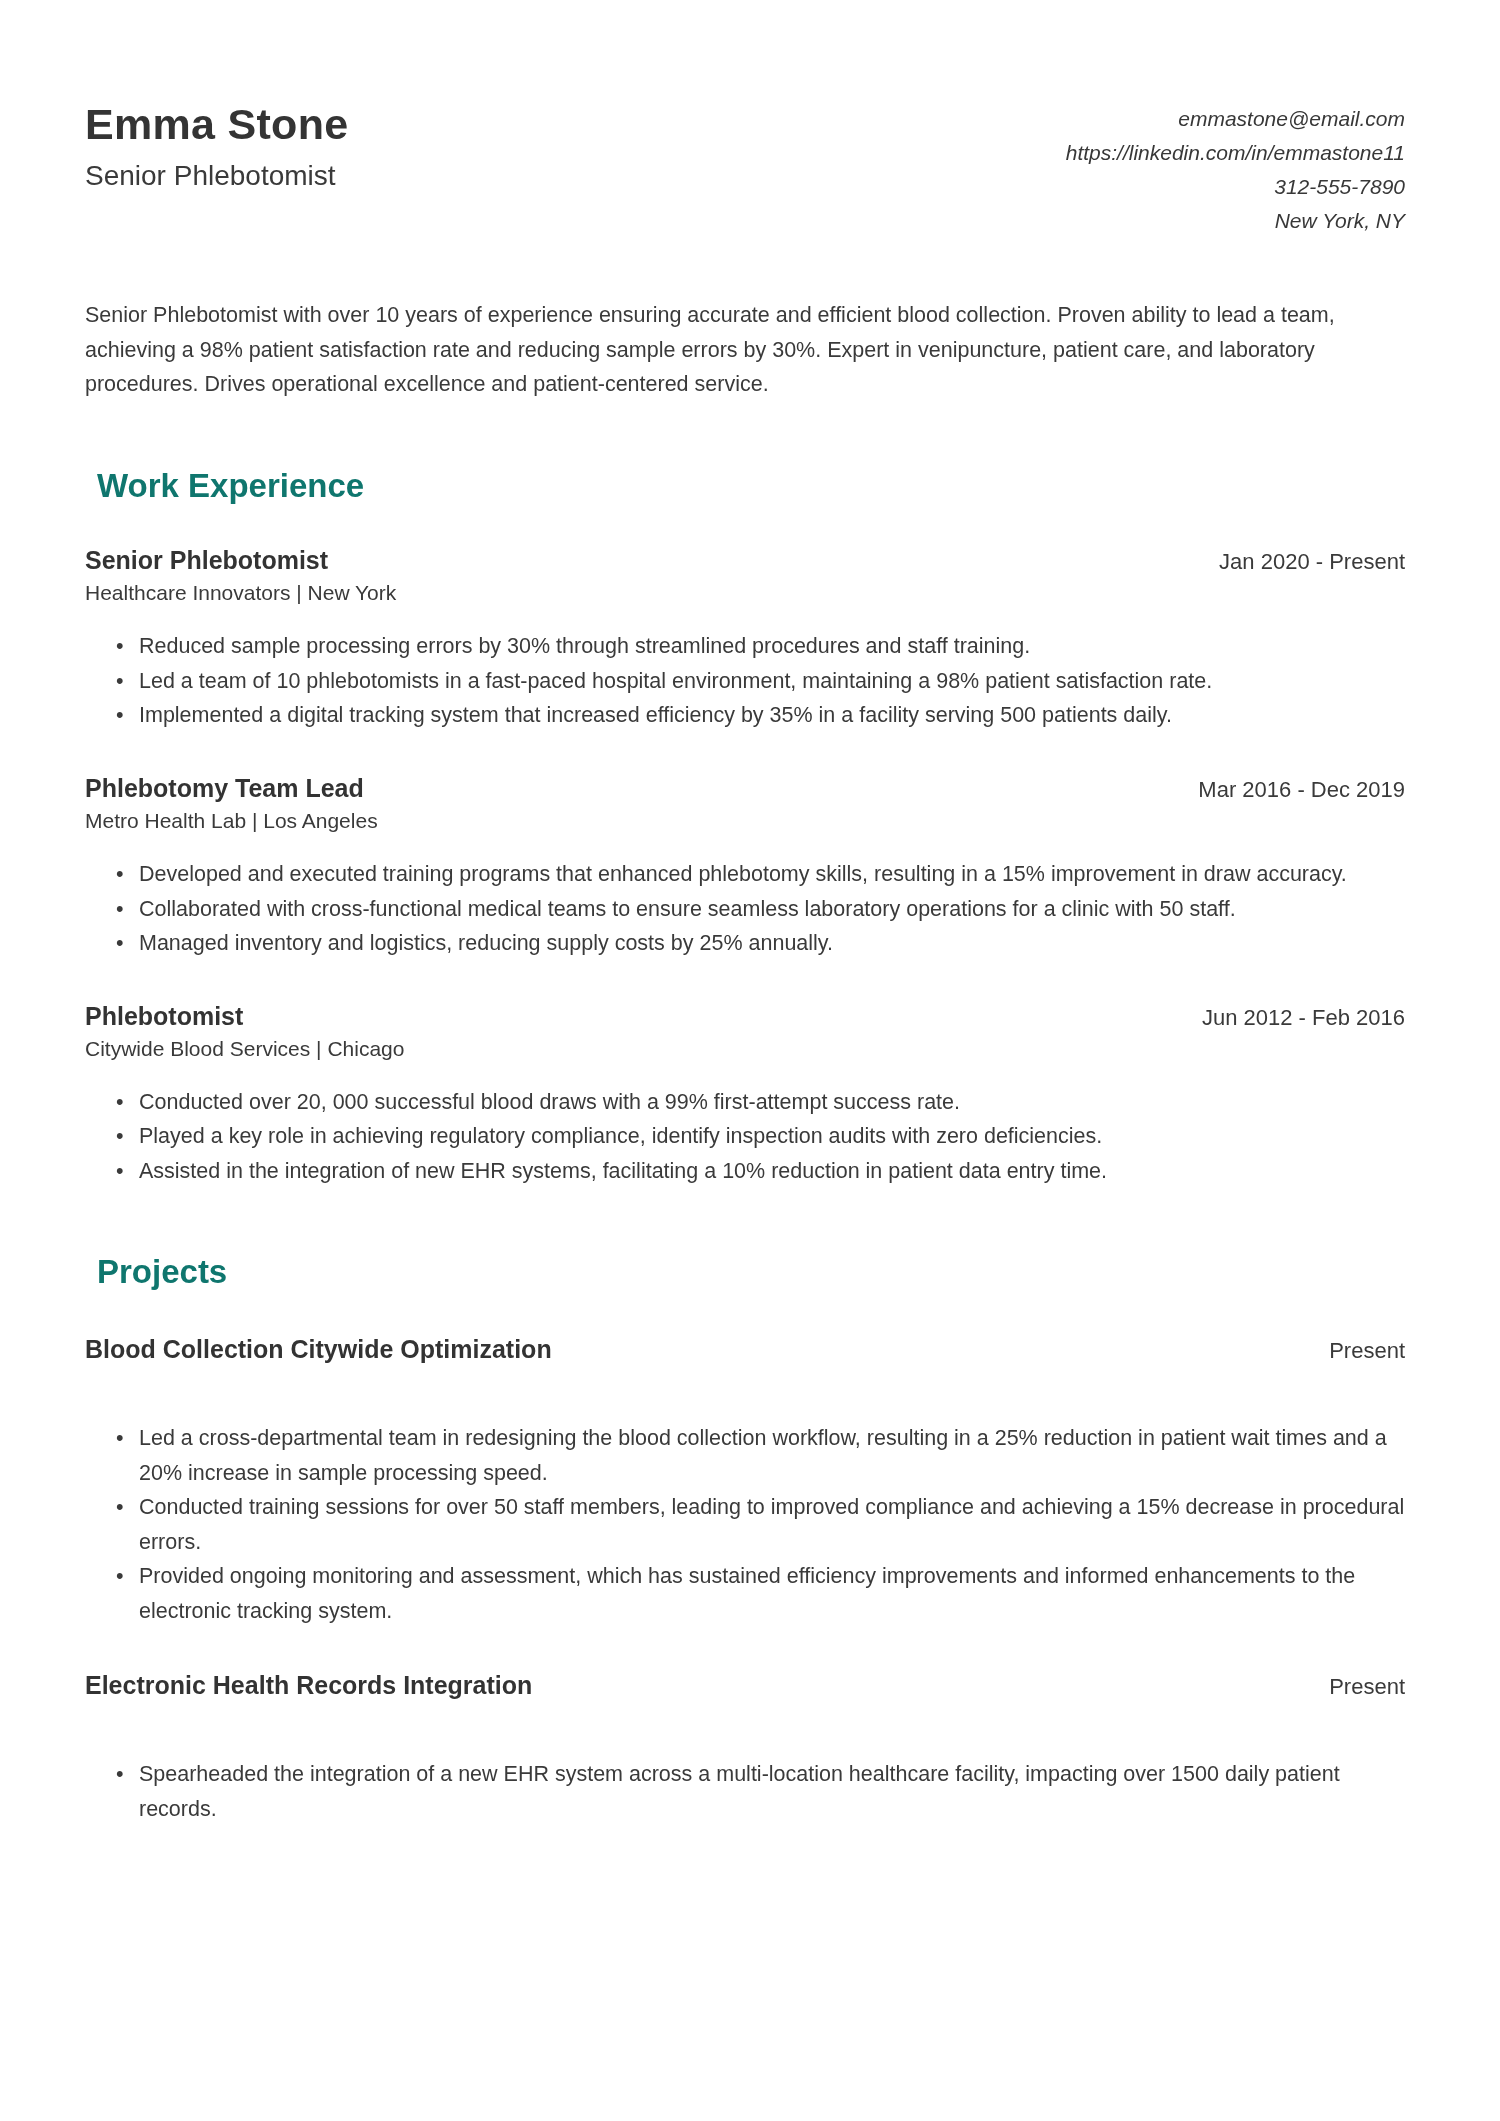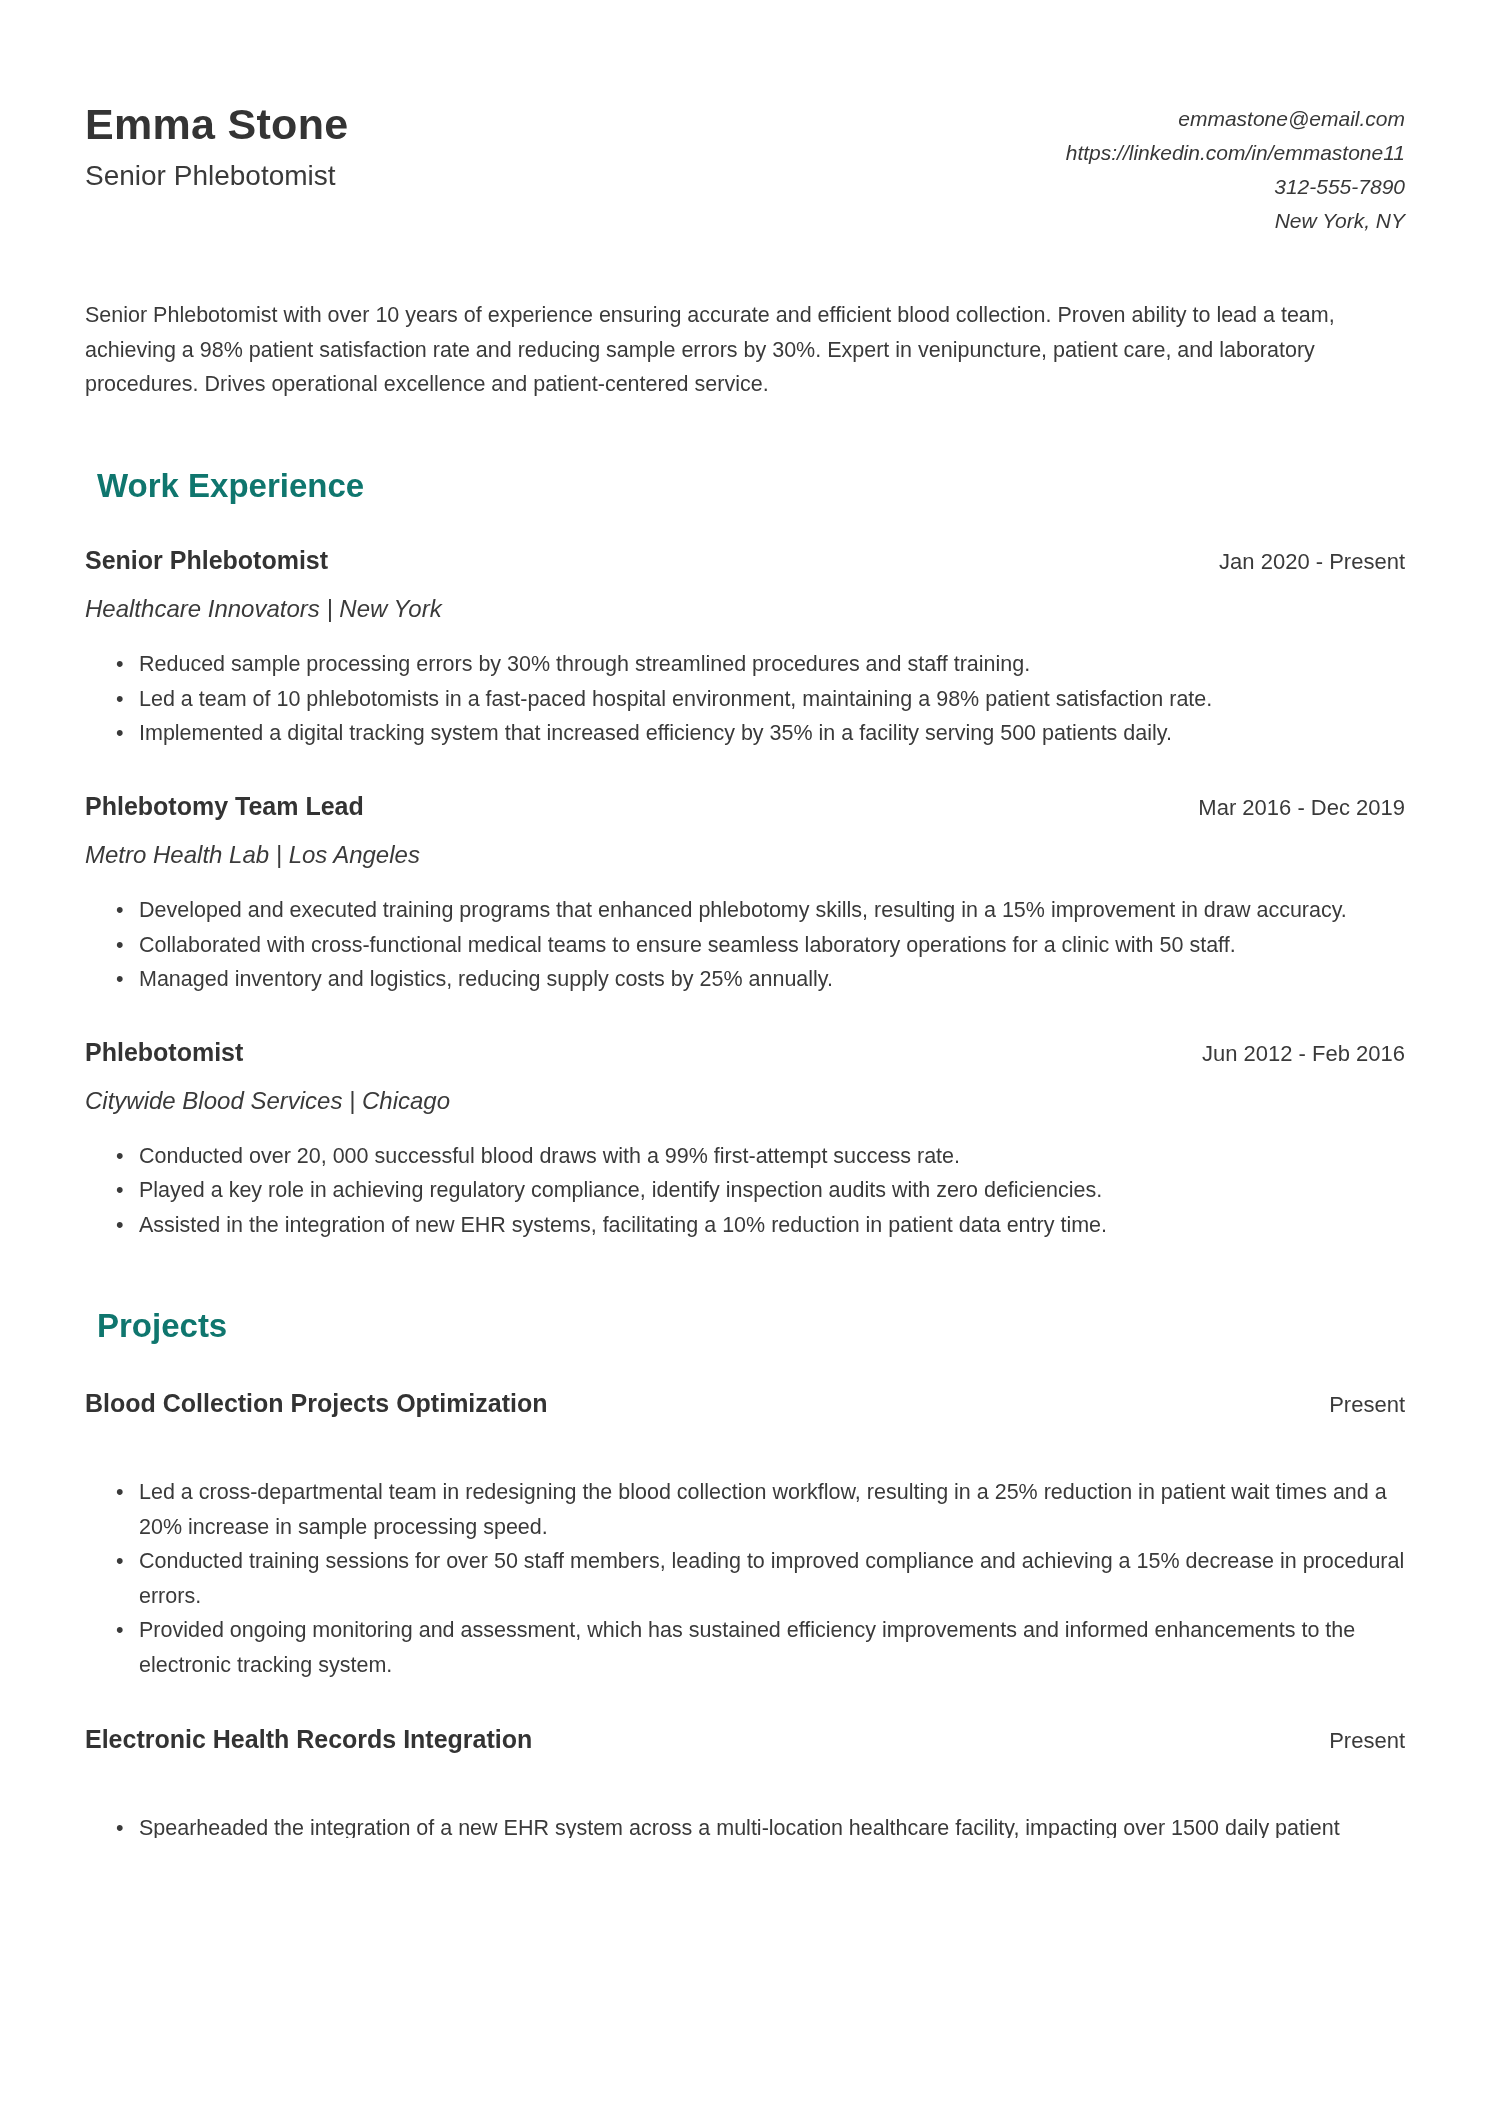--- a/index.html
+++ b/index.html
@@ -73,24 +73,23 @@
     font-weight: 700;
     color: #333333;
     line-height: 1.25;
   }
   .entry-dates {
     font-size: 22px;
     color: #3a3a3a;
     white-space: nowrap;
   }
   .company {
-    font-style: italic;
-    font-size: 24px;
+    font-size: 21px;
     color: #3a3a3a;
-    margin-top: 19px;
+    margin-top: 5px;
   }
 
   ul.bullets {
     list-style: none;
     margin: 24px 0 0 0;
     padding: 0;
     font-size: 21.5px;
     line-height: 34.5px;
     color: #3a3a3a;
   }
@@ -168,21 +167,21 @@
       <li>Conducted over 20, 000 successful blood draws with a 99% first-attempt success rate.</li>
       <li>Played a key role in achieving regulatory compliance, identify inspection audits with zero deficiencies.</li>
       <li>Assisted in the integration of new EHR systems, facilitating a 10% reduction in patient data entry time.</li>
     </ul>
   </div>
 
   <h2 class="section-heading">Projects</h2>
 
   <div class="project">
     <div class="entry-header">
-      <div class="entry-title">Blood Collection Projects Optimization</div>
+      <div class="entry-title">Blood Collection Citywide Optimization</div>
       <div class="entry-dates">Present</div>
     </div>
     <ul class="bullets">
       <li>Led a cross-departmental team in redesigning the blood collection workflow, resulting in a 25% reduction in patient wait times and a 20% increase in sample processing speed.</li>
       <li>Conducted training sessions for over 50 staff members, leading to improved compliance and achieving a 15% decrease in procedural errors.</li>
       <li>Provided ongoing monitoring and assessment, which has sustained efficiency improvements and informed enhancements to the electronic tracking system.</li>
     </ul>
   </div>
 
   <div class="project">

